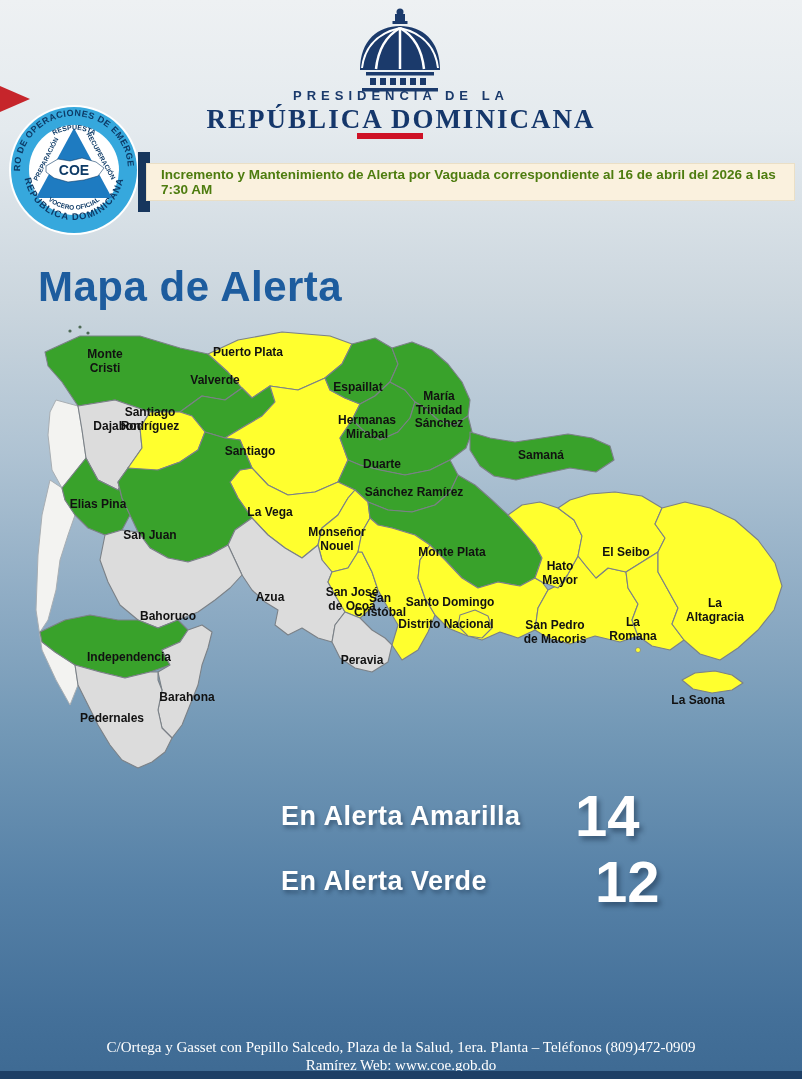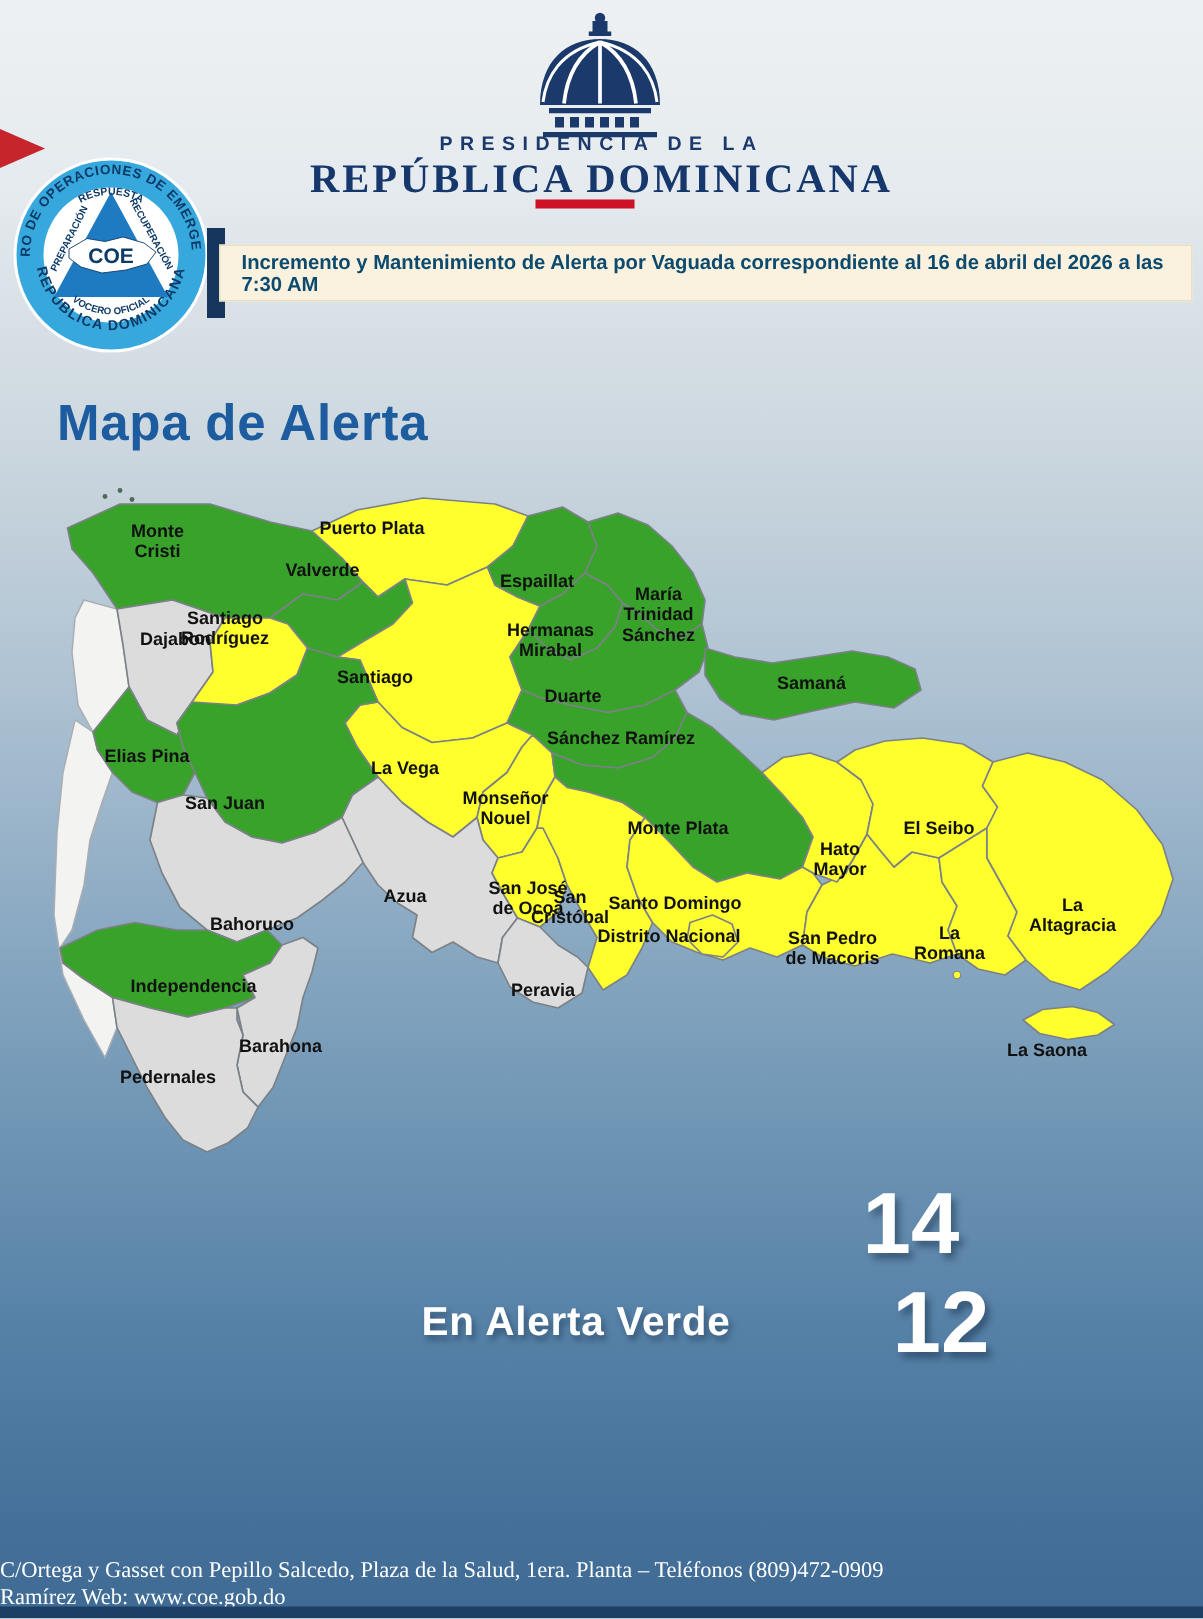--- a/index.html
+++ b/index.html
@@ -11,35 +11,35 @@
   .abs{position:absolute;}
   
   .pres-line1{top:88px;left:0;width:100%;text-align:center;color:#1B3A6B;font-size:13px;font-weight:600;letter-spacing:5px;}
   .pres-line2{top:104px;left:0;width:100%;text-align:center;color:#15376B;font-family:"Liberation Serif",serif;font-size:27px;font-weight:bold;letter-spacing:2px;}
   .red-bar{top:133px;left:357px;width:66px;height:6px;background:#CE1126;}
   
   .ribbon{top:86px;left:0;width:0;height:0;border-top:13px solid transparent;border-bottom:13px solid transparent;border-left:30px solid #C6252B;}
   
   .banner-tab{top:152px;left:138px;width:12px;height:60px;background:#17365D;}
   .banner{top:163px;left:146px;width:649px;height:38px;background:#FAF1DE;border:1px solid #EADFC6;box-sizing:border-box;display:flex;align-items:center;}
-  .banner span{padding-left:14px;color:#0c4a6e;font-size:13.5px;font-weight:bold;}
-  
-  .map-title{top:263px;left:38px;color:#1D5C9E;font-size:34px;font-weight:bold;letter-spacing:0.5px;}
+  .banner span{padding-left:14px;color:#4d7c0f;font-size:13.5px;font-weight:bold;}
+  
+  .map-title{top:263px;left:38px;color:#1D5C9E;font-size:42px;font-weight:bold;letter-spacing:0.5px;}
   
   .map-svg{top:320px;left:30px;}
   .prov-label{font:bold 12px "Liberation Sans",sans-serif;fill:#111;text-anchor:middle;}
   
   .alert-label{color:#fff;font-weight:bold;font-size:27px;letter-spacing:0.5px;text-shadow:2px 3px 4px rgba(15,35,60,.45);}
   .alert-count{color:#fff;font-weight:bold;font-size:58px;text-shadow:3px 4px 5px rgba(15,35,60,.45);}
   .yellow-label{top:801px;left:281px;}
   .yellow-count{top:782px;left:575px;}
   .green-label{top:866px;left:281px;}
   .green-count{top:848px;left:595px;}
   
-  .footer{top:1038px;left:0;width:100%;text-align:left;color:#ffffff;font-family:"Liberation Serif",serif;font-size:15px;line-height:18px;}
+  .footer{top:1038px;left:0;width:100%;text-align:center;color:#ffffff;font-family:"Liberation Serif",serif;font-size:15px;line-height:18px;}
   .bottom-bar{top:1071px;left:0;width:100%;height:8px;background:#1D3F66;}
   .coe-svg{top:104px;left:8px;}
   .dome-svg{top:6px;left:340px;}
 </style>
 </head>
 <body>
 
 <div id="root">
 
   <svg class="abs dome-svg" width="120" height="92" viewBox="0 0 120 92">
@@ -188,20 +188,21 @@
         <text class="prov-label" x="416" y="308"><tspan x="416" dy="0">Distrito Nacional</tspan></text>
         <text class="prov-label" x="525" y="309"><tspan x="525" dy="0">San Pedro</tspan><tspan x="525" dy="13.5">de Macoris</tspan></text>
         <text class="prov-label" x="530" y="250"><tspan x="530" dy="0">Hato</tspan><tspan x="530" dy="13.5">Mayor</tspan></text>
         <text class="prov-label" x="596" y="236"><tspan x="596" dy="0">El Seibo</tspan></text>
         <text class="prov-label" x="603" y="306"><tspan x="603" dy="0">La</tspan><tspan x="603" dy="13.5">Romana</tspan></text>
         <text class="prov-label" x="685" y="287"><tspan x="685" dy="0">La</tspan><tspan x="685" dy="13.5">Altagracia</tspan></text>
         <text class="prov-label" x="668" y="384"><tspan x="668" dy="0">La Saona</tspan></text>
       </g>
   </svg>
 
+  <div class="abs alert-label yellow-label">En Alerta Amarilla</div>
   <div class="abs alert-count yellow-count">14</div>
   <div class="abs alert-label green-label">En Alerta Verde</div>
   <div class="abs alert-count green-count">12</div>
 
   <div class="abs footer">
     <div>C/Ortega y Gasset con Pepillo Salcedo, Plaza de la Salud, 1era. Planta – Teléfonos (809)472-0909</div>
     <div>Ramírez Web: www.coe.gob.do</div>
   </div>
   <div class="abs bottom-bar"></div>
 

